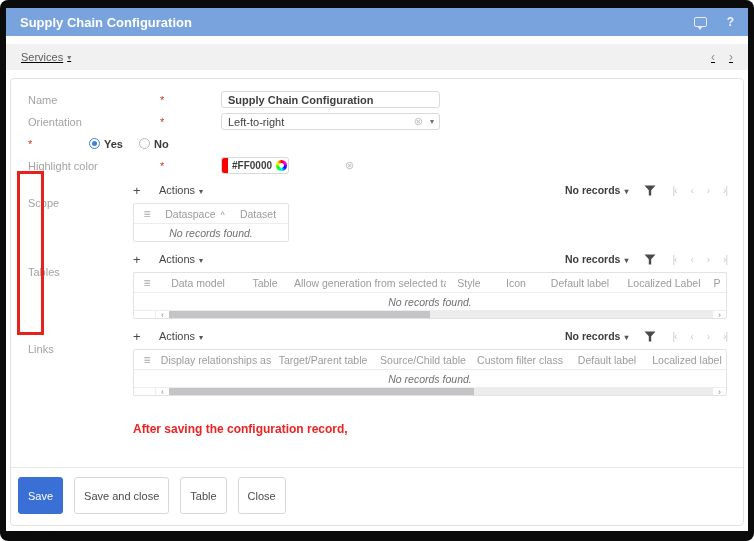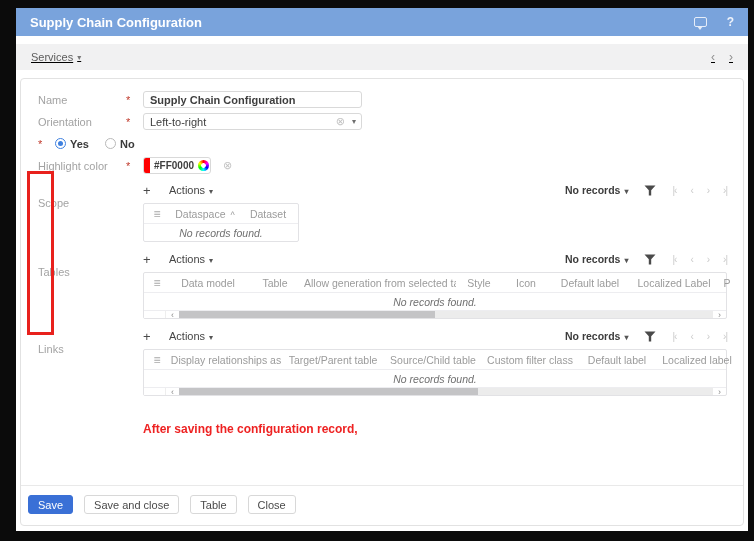--- a/index.html
+++ b/index.html
@@ -1,18 +1,18 @@
 <!DOCTYPE html>
 <html><head>
 <meta charset="utf-8">
 <style>
   * { margin:0; padding:0; box-sizing:border-box; }
   body { font-family:"Liberation Sans", sans-serif; background:#fff; }
-  .frame { width:754px; height:541px; background:#0b0b0b; border-radius:0;
-           padding:8px 6px 10px 16px; }
+  .frame { width:754px; height:541px; background:#0b0b0b; border-radius:8px;
+           padding:8px 6px 10px 6px; }
   .page { width:100%; height:100%; background:#fff; display:flex; flex-direction:column; overflow:hidden; }
 
   
   .titlebar { height:28px; background:#79a3dc; display:flex; align-items:center; padding:0 14px; flex:none; }
   .titlebar .title { color:#fff; font-size:13px; font-weight:600; }
   .tb-icons { margin-left:auto; display:flex; align-items:center; gap:20px; }
   .comment-ic { width:13px; height:10px; border:1.4px solid #e6edf9; border-radius:2px; position:relative; }
   .comment-ic::after { content:""; position:absolute; left:2px; bottom:-4px; width:0; height:0;
       border-left:3px solid transparent; border-right:3px solid transparent; border-top:4px solid #e6edf9; }
   .help-ic { color:#eef2fa; font-size:12px; font-weight:700; line-height:1; }
@@ -25,21 +25,21 @@
   .svc-nav span { color:#8f8f8f; font-size:12px; line-height:1; }
 
   
   .card { flex:1; margin:8px 4px 5px 4px; background:#fff; border:1px solid #e2e2e2; border-radius:4px;
           padding:12px 16px 0 17px; position:relative; display:flex; flex-direction:column; overflow:hidden; }
 
   .red-rect { position:absolute; left:6px; top:92px; width:27px; height:164px;
               border:3px solid #e8211d; pointer-events:none; z-index:5; }
 
   
-  .frow { display:flex; align-items:center; height:17px; margin-bottom:5px; }
+  .frow { display:flex; align-items:center; height:17px; margin-bottom:5px;gap:44px; }
   .flabel { width:88px; font-size:11px; color:#a3a3a3; flex:none; }
   .freq { width:17px; font-size:11px; color:#c0392b; flex:none; }
   .txt-input { width:219px; height:17px; border:1px solid #d9d9d9; border-radius:3px; font-size:11px;
                font-weight:600; color:#3e3e3e; padding:0 6px; font-family:"Liberation Sans", sans-serif; outline:none; }
   .combo { width:219px; height:17px; border:1px solid #d9d9d9; border-radius:3px; display:flex;
            align-items:center; padding:0 5px 0 6px; }
   .combo .combo-val { font-size:11px; font-weight:400; color:#3e3e3e; flex:1; }
   .clear-ic { color:#c2c2c2; font-size:11px; line-height:1; }
   .combo .dd-caret { font-size:8px; color:#6e6e6e; margin-left:7px; }
 
@@ -86,21 +86,21 @@
   .hs-thumb { position:absolute; left:0; top:0; bottom:0; background:#c4c4c6; }
   .scope-grid { width:156px; }
 
   
   .note { margin:18px 0 0 105px; }
   .note div { color:#ee2222; font-size:12px; line-height:15.5px; font-weight:700; }
 
   
   .footer { margin:auto -16px 0 -17px; border-top:1px solid #e9e9e9; padding:9px 0 11px 7px;
             display:flex; gap:11px; align-items:center; }
-  .btn { height:19px; padding:0 9px; font-size:11px; border-radius:3px; display:flex; align-items:center;
+  .btn { height:37px; padding:0 9px; font-size:11px; border-radius:3px; display:flex; align-items:center;
          background:#fff; border:1px solid #d8d8d8; color:#4a4a4a; cursor:pointer;
          font-family:"Liberation Sans", sans-serif; }
   .btn.primary { background:#3a70d6; border-color:#3a70d6; color:#fff; }
 </style>
 </head>
 <body>
 
 <div class="frame">
   <div class="page">
 

